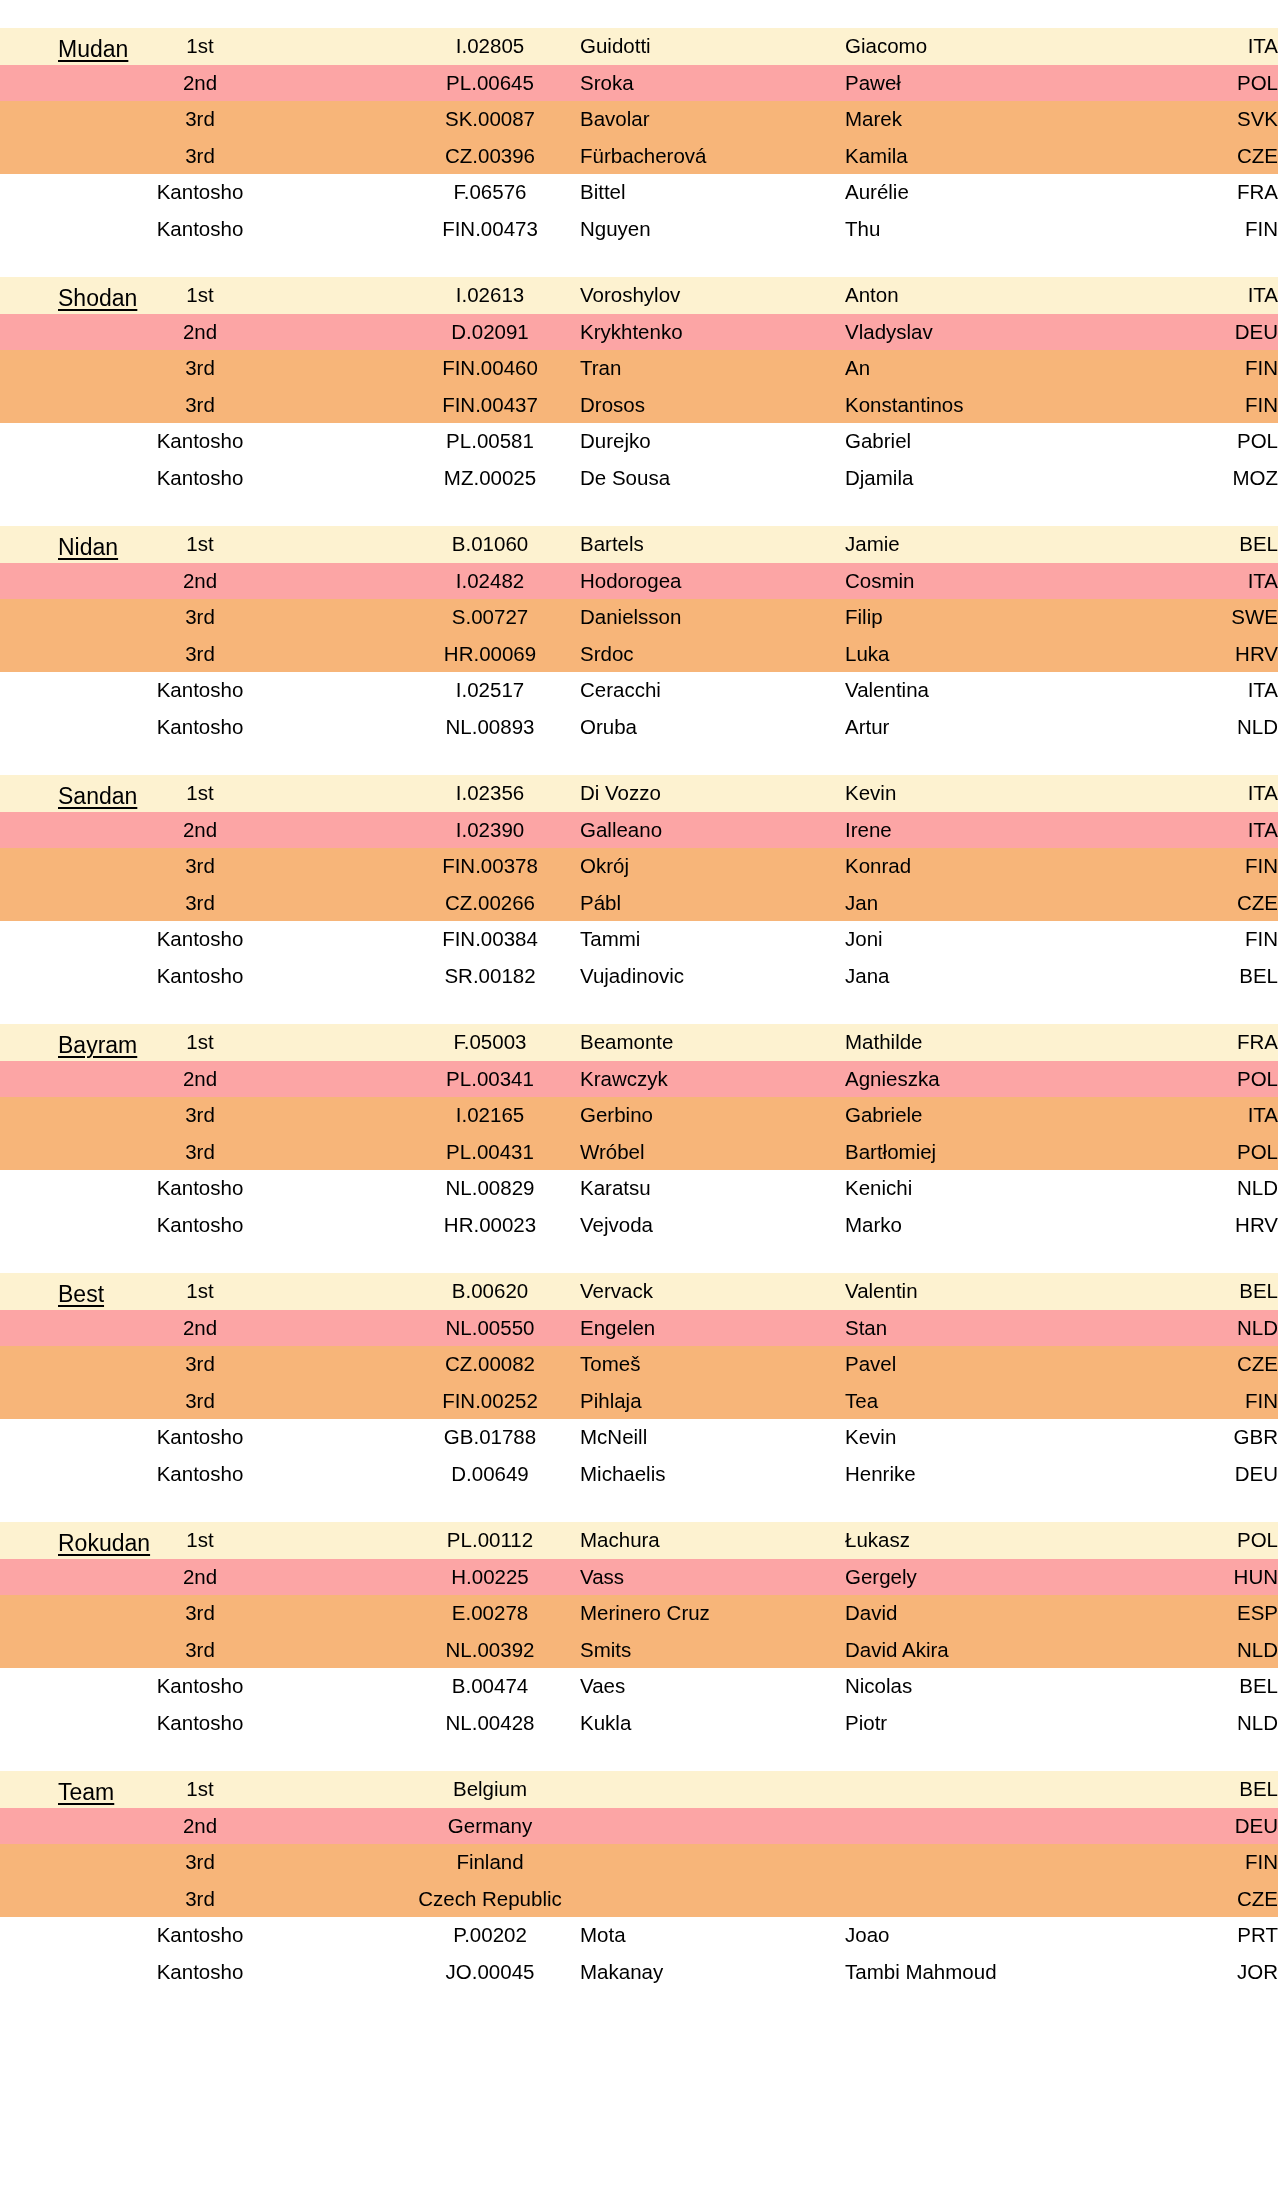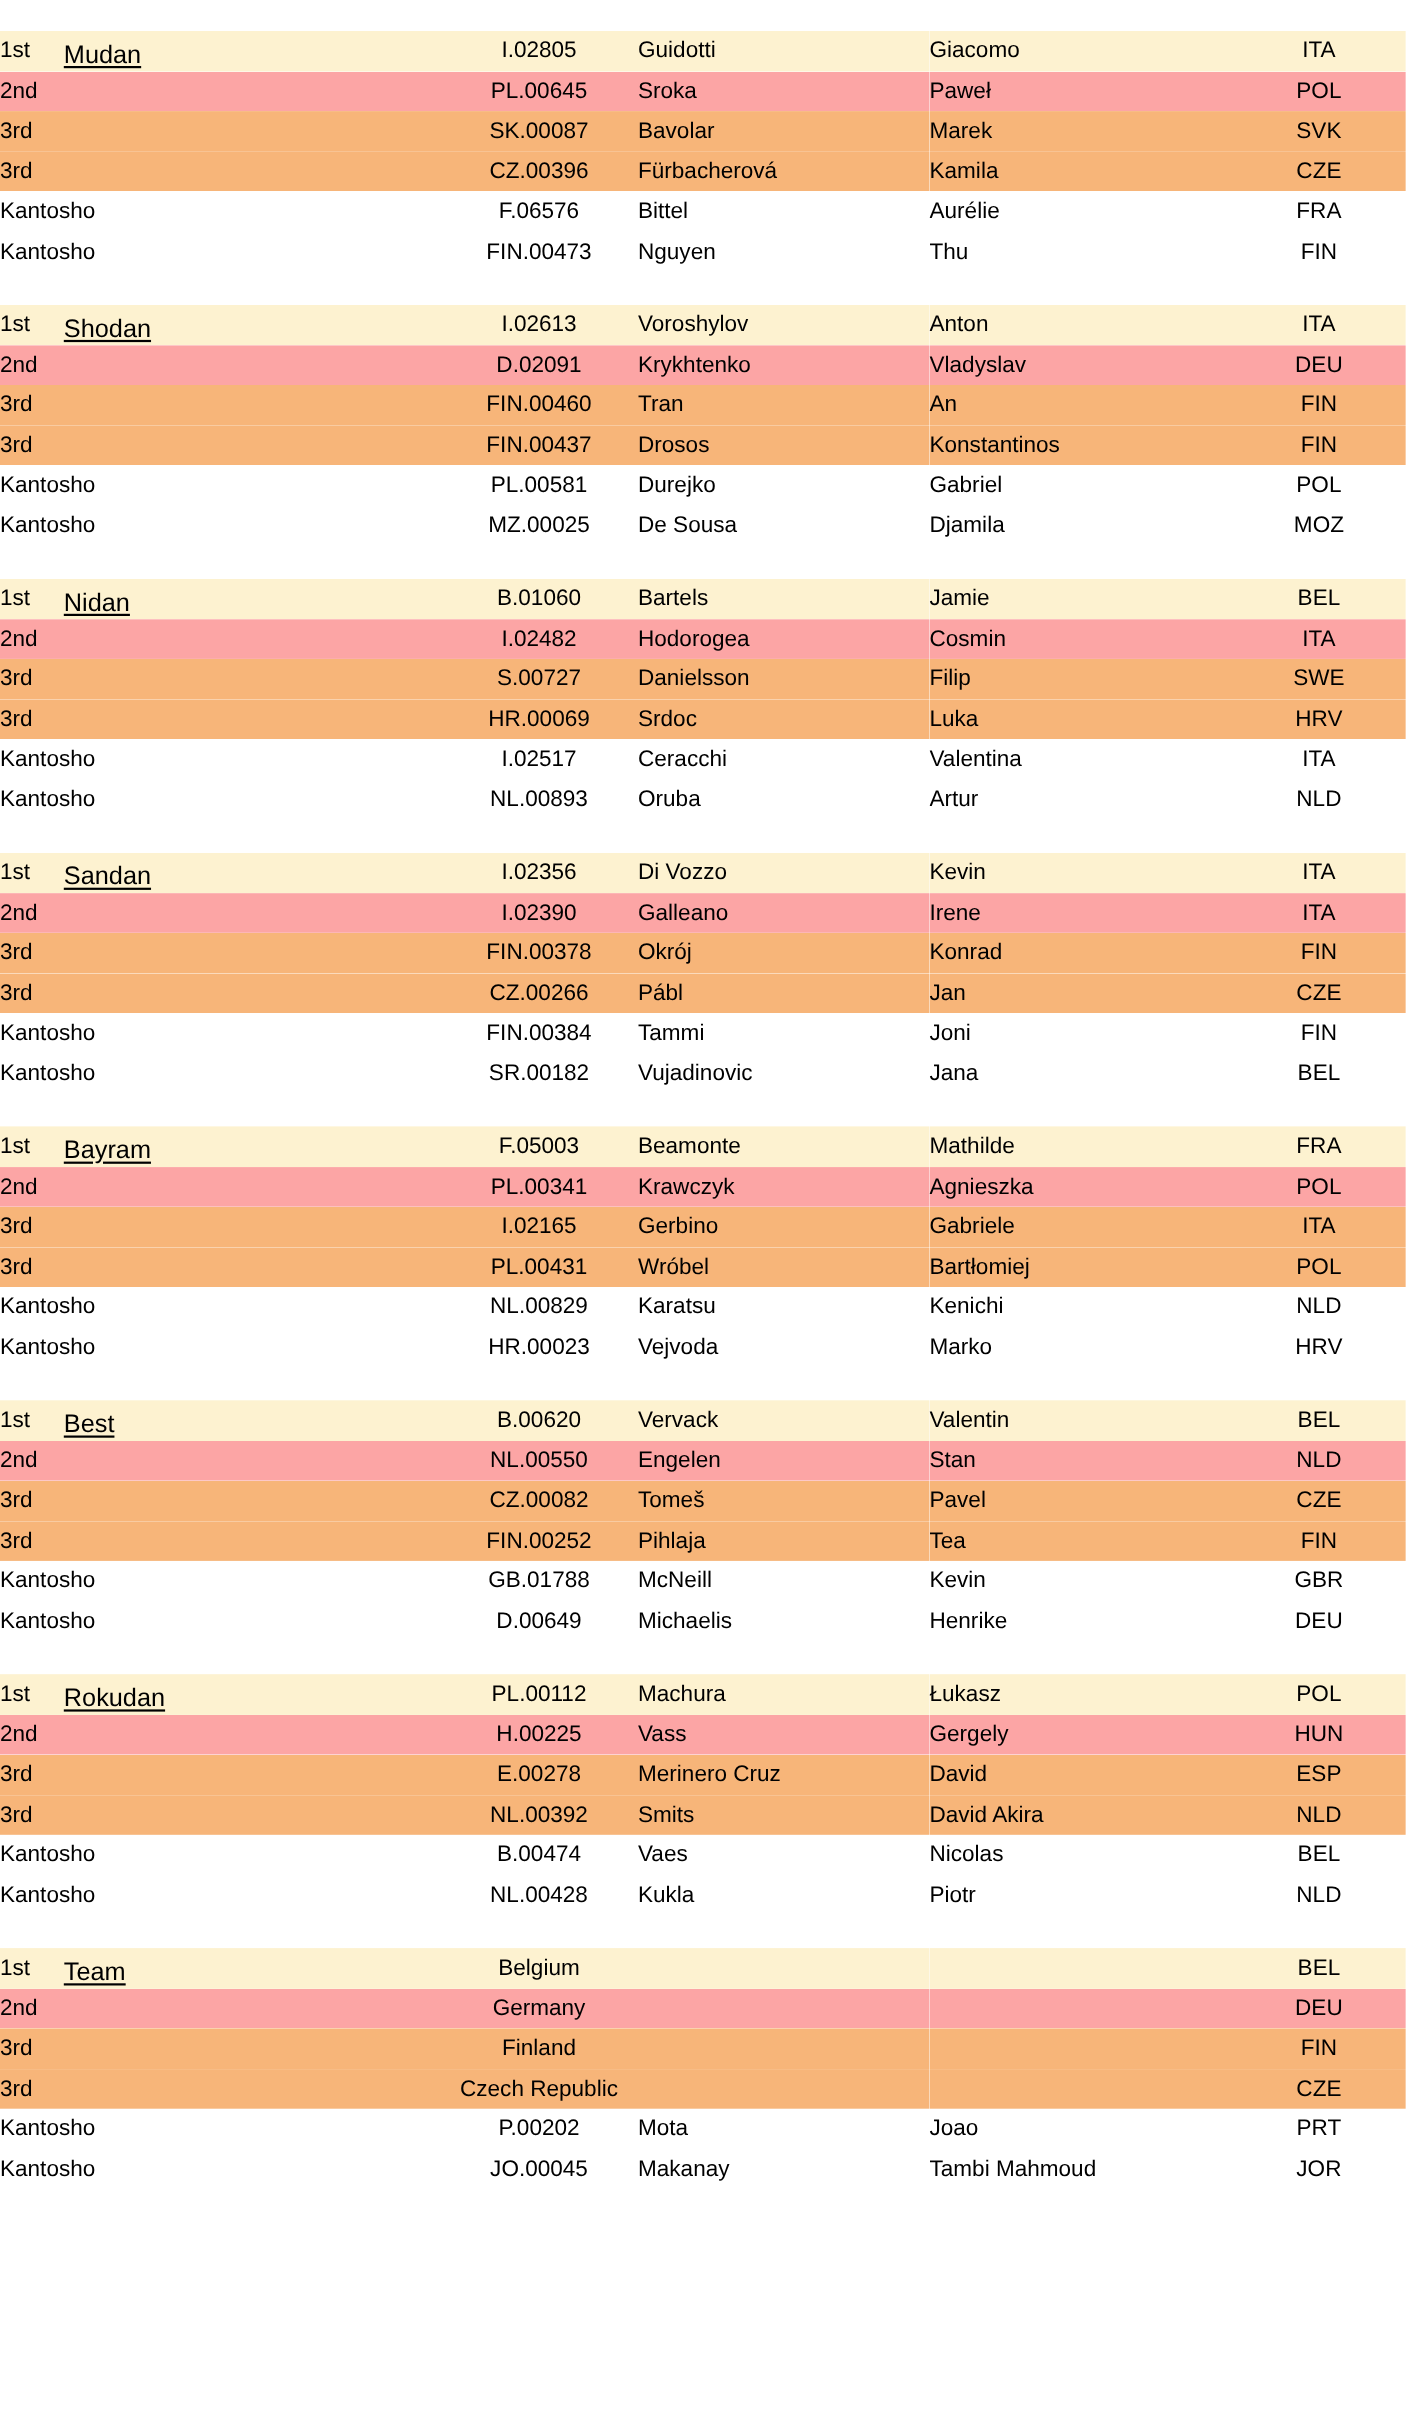--- a/index.html
+++ b/index.html
@@ -47,33 +47,33 @@
     overflow: hidden;
   }
   
   col.c-rank   { width: 400px; }
   col.c-id     { width: 180px; }
   col.c-last   { width: 265px; }
   col.c-first  { width: 275px; }
   col.c-ctry   { width: 158px; }
 
   td.rank {
-    text-align: left;
+    text-align: center;
     padding-right: 12px;
   }
   td.id {
     text-align: center;
     padding-left: 0px;
   }
   td.last, td.first {
     text-align: left;
     padding-left: 2px;
   }
   td.ctry {
-    text-align: center;
+    text-align: right;
     padding-left: 2px;
   }
 
   tr.row-1st td { background: #fdf2d0; }
   tr.row-2nd td { background: #fca5a5; }
   tr.row-3rd td { background: #f7b579; }
   tr.row-plain td { background: #ffffff; }
 </style>
 </head>
 <body>

